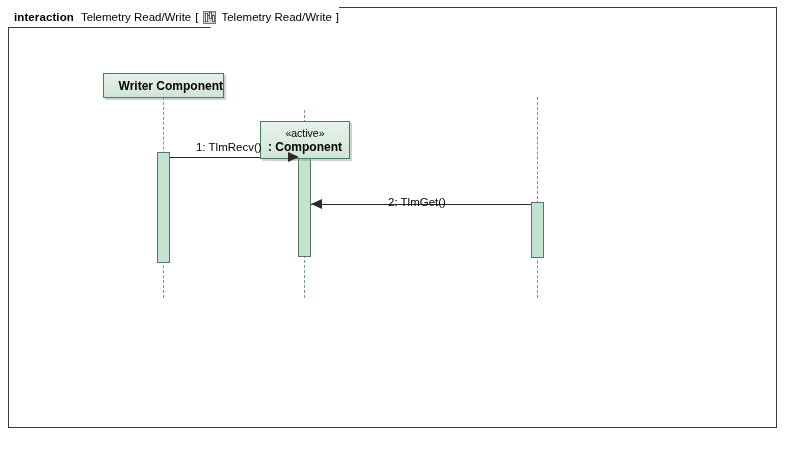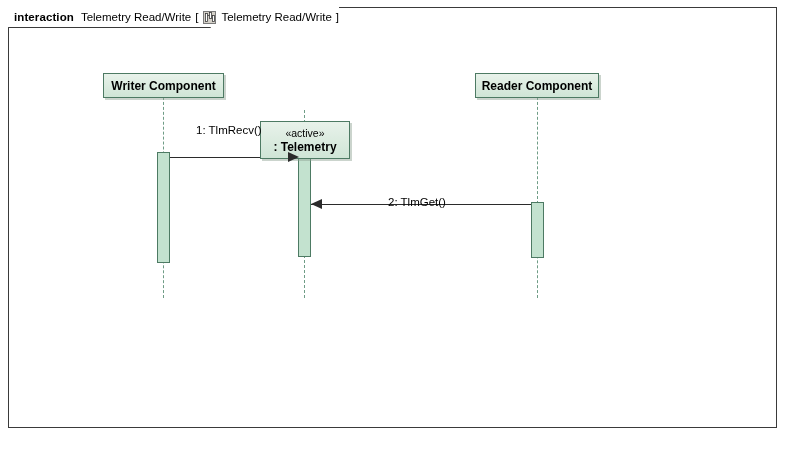--- a/index.html
+++ b/index.html
@@ -199,44 +199,41 @@
         <line x1="4.5" y1="4.5" x2="6.5" y2="4.5" stroke="#3a3a3a" stroke-width="0.8"></line>
         <line x1="8.5" y1="7.5" x2="9.5" y2="7.5" stroke="#3a3a3a" stroke-width="0.8"></line>
       </svg>
     </span>
     <span class="diag-name">Telemetry Read/Write</span>
     <span class="brk-close">]</span>
   </div>
 
   <div class="lifeline" style="left:163px; top:97px; height:201px;"></div>
 
-  <div class="head" style="left:103px; top:73px; width:121px; height:25px;">
+  <div class="head" style="left:103px; top:73px; width:121px; height:25px;align-items:flex-end;">
     <span class="title">Writer Component</span>
   </div>
 
   <div class="activation" style="left:157px; top:152px; height:111px;"></div>
 
   <div class="lifeline" style="left:304px; top:110px; height:188px;"></div>
 
   <div class="head" style="left:260px; top:73px; width:90px; height:38px;margin-top:48px;">
     <span class="stereotype">«active»</span>
-    <span class="title">: Telemetry</span>
+    <span class="title">: Component</span>
   </div>
 
   <div class="activation" style="left:298px; top:158px; height:99px;"></div>
 
   <div class="lifeline" style="left:537px; top:97px; height:201px;"></div>
 
-  <div class="head" style="left:475px; top:73px; width:124px; height:25px;">
-    <span class="title">Reader Component</span>
-  </div>
 
   <div class="activation" style="left:531px; top:202px; height:56px;"></div>
 
   <div class="msg-line" style="left:170px; top:157px; width:124px;"></div>
   <div class="arrow right" style="left:288px; top:152px;"></div>
-  <div class="msg-label" style="left:196px; top:124px;">1: TlmRecv()</div>
+  <div class="msg-label" style="left:196px; top:141px;">1: TlmRecv()</div>
 
   <div class="msg-line" style="left:311px; top:204px; width:220px;"></div>
   <div class="arrow left" style="left:311px; top:199px;"></div>
   <div class="msg-label" style="left:388px; top:196px;">2: TlmGet()</div>
 
 </div>
 
 </body></html>

